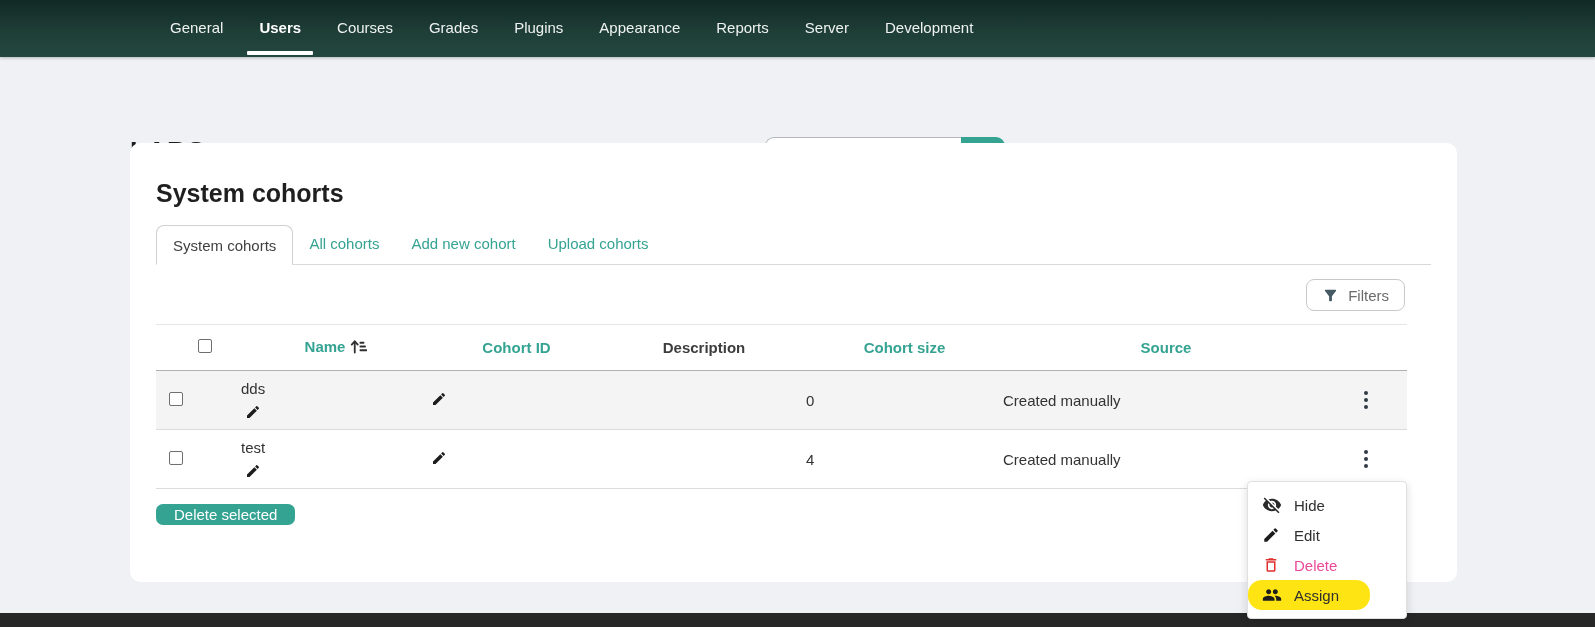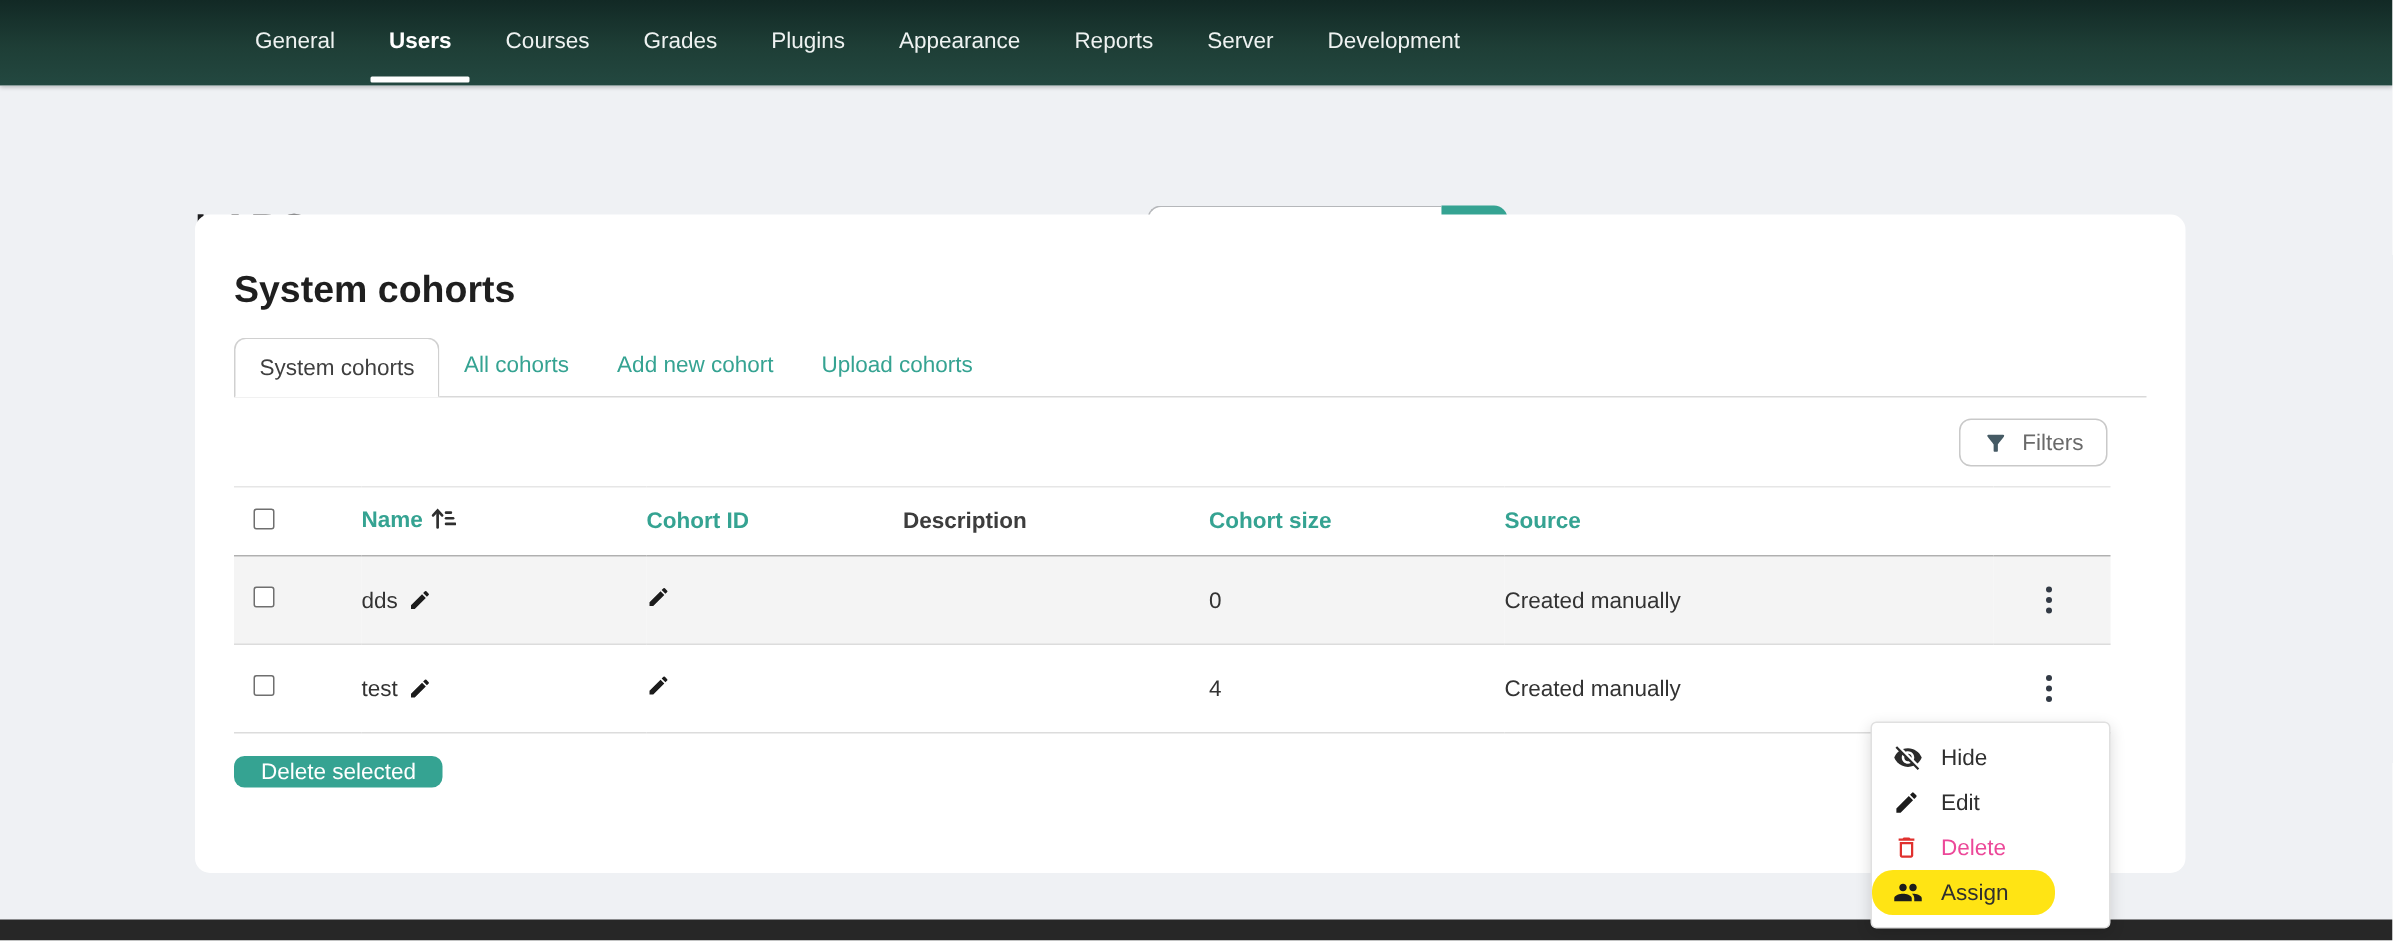--- a/index.html
+++ b/index.html
@@ -68,31 +68,31 @@
     margin-right:26px; height:32px; padding:0 15px; background:#fff;
     border:1px solid #c9c9c9; border-radius:8px; display:flex; align-items:center; gap:9px;
     font-size:15px; color:#6a6a6a; cursor:pointer; font-family:inherit;
   }
 
   
   table.cohorts { margin-top:13px; width:1251px; border-collapse:collapse; table-layout:fixed;
     border-top:1px solid #e6e6e6; font-size:15px; }
   col.c-check{width:85px;} col.c-name{width:190px;} col.c-id{width:171px;}
   col.c-desc{width:204px;} col.c-size{width:197px;} col.c-source{width:326px;} col.c-act{width:78px;}
-  thead th { height:46px; text-align:left; font-weight:bold; vertical-align:middle;
+  thead th { height:46px; text-align:center; font-weight:bold; vertical-align:middle;
     border-bottom:1px solid #b0b0b0; }
   thead th.link { color:var(--accent); cursor:pointer; }
   thead th.plain { color:#3d3d3d; }
   tbody td { height:59px; vertical-align:middle; color:#333; }
   tr.row-odd td { background:#f4f4f4; border-bottom:1px solid #dcdcdc; }
   tr.row-even td { background:#ffffff; border-bottom:1px solid #dcdcdc; }
   .cell-check { padding-left:13px; }
   .checkbox { width:14px; height:14px; border:1.6px solid #6f6f6f; border-radius:2px;
     background:#fff; display:inline-block; cursor:pointer; }
-  .name-wrap { display:inline-flex; align-items:center; gap:7px; }
+  .name-wrap { display:inline-flex; align-items:center; gap:7px;flex-direction:column; }
   .sort-icon { display:inline-block; vertical-align:-2px; margin-left:5px; cursor:pointer; }
   .pencil-btn { display:inline-flex; cursor:pointer; }
   .kebab { width:18px; height:24px; display:flex; flex-direction:column; align-items:center;
     justify-content:center; gap:3px; cursor:pointer; margin-left:28px; }
   .kebab i { width:4px; height:4px; border-radius:50%; background:#323a45; }
 
   .delete-btn {
     margin-top:15px; height:21px; padding:0 18px; border:none; border-radius:7px;
     background:var(--accent); color:#fff; font-size:15px; font-family:inherit; cursor:pointer;
   }

